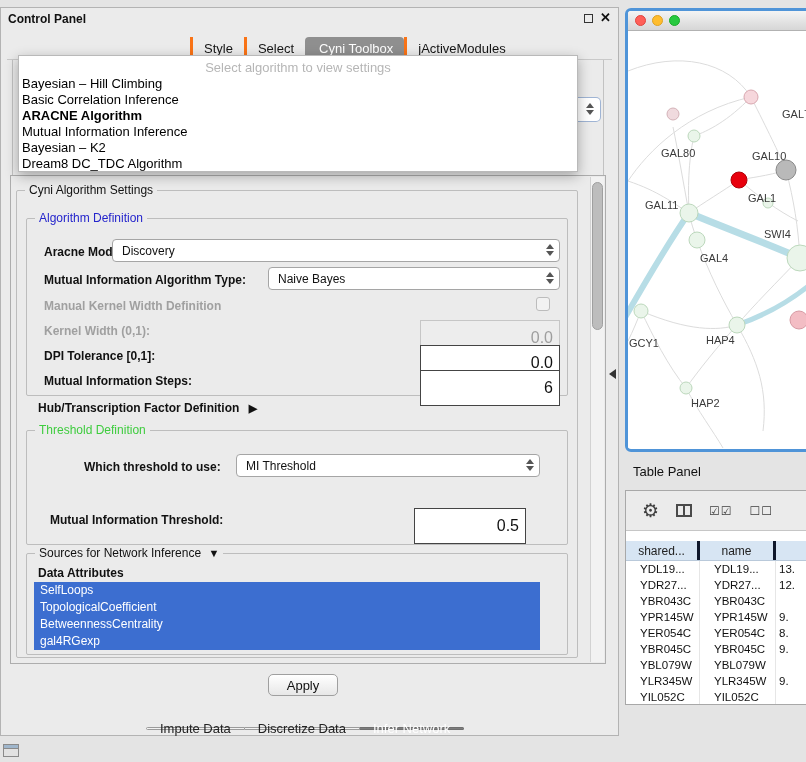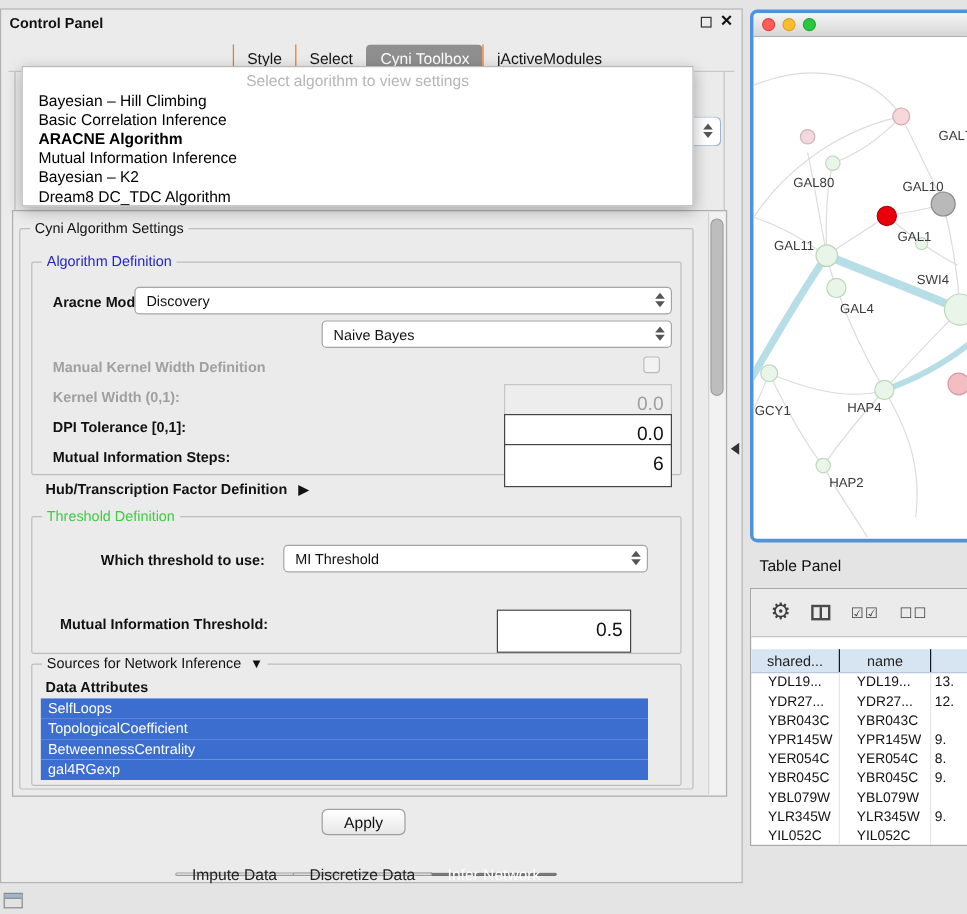--- a/index.html
+++ b/index.html
@@ -6,30 +6,30 @@
   body { font-family:"Liberation Sans", sans-serif; }
   #screen { position:relative; width:806px; height:762px; background:#e4e4e4; overflow:hidden; font-family:"Liberation Sans",sans-serif; }
 
   
   .cp { position:absolute; left:0; top:7px; width:619px; height:729px; background:#ebebeb; border:1px solid #b3b3b3; }
   .cp-title { position:absolute; left:7px; top:4px; font-size:12px; font-weight:bold; color:#111; }
   .float-btn { position:absolute; left:583px; top:6px; width:9px; height:9px; border:1.5px solid #333; background:transparent; cursor:pointer; }
   .close-btn { position:absolute; left:599px; top:2px; font-size:13px; font-weight:bold; color:#111; cursor:pointer; }
 
   .tabbar { position:absolute; left:0; right:0; top:28px; height:23px; display:flex; justify-content:center; }
-  .tab { display:flex; align-items:center; gap:5px; padding:0 11px; font-size:13px; color:#151515; border-left:1px solid #f97316; height:22px; margin-top:1px; cursor:pointer; white-space:nowrap; }
+  .tab { display:flex; align-items:center; gap:5px; padding:0 11px; font-size:13px; color:#151515; border-left:3px solid #f97316; height:22px; margin-top:1px; cursor:pointer; white-space:nowrap; }
   .tab:first-child { border-left:none;margin-top:33px; }
   .tab.active { background:#8f8f8f; color:#fff; border-radius:4px; border-left-color:transparent; }
   .tabline { position:absolute; left:6px; right:6px; top:51px; height:1px; background:#c9c9c9; }
   .frag-line { position:absolute; width:1px; background:#c2c2c2; }
 
   
   .popup { position:absolute; left:18px; top:55px; width:560px; height:117px; background:#fff; border:1px solid #b9b9b9; box-shadow:0 4px 12px rgba(0,0,0,0.30); z-index:60; }
   .popup-ph { height:20px; text-align:center; color:#b6b6b6; font-size:13px; padding-top:4px; }
-  .popup-item { height:16px; line-height:16px; font-size:13px; color:#000; padding-left:13px; white-space:nowrap; cursor:pointer; }
+  .popup-item { height:16px; line-height:16px; font-size:13px; color:#000; padding-left:3px; white-space:nowrap; cursor:pointer; }
   .popup-item.sel { font-weight:bold; }
   .combo-frag { position:absolute; left:578px; top:97px; width:23px; height:25px; background:#fff; border:1px solid #9fb4d4; border-left:none; border-radius:0 5px 5px 0; z-index:10; }
 
   
   .pane { position:absolute; left:9px; top:167px; width:596px; height:489px; border:1px solid #adadad; background:#ebebeb; overflow:hidden; }
   .vsb { position:absolute; right:1px; top:1px; bottom:1px; width:14px; background:#f2f2f2; border-left:1px solid #d2d2d2; }
   .vsb-thumb { position:absolute; left:1px; right:1px; top:5px; height:148px; background:#bdbdbd; border:1px solid #9f9f9f; border-radius:7px; }
 
   .grp { position:absolute; border:1px solid #bdbdbd; border-radius:2px; }
   .legend { position:absolute; top:-8px; left:8px; background:#ebebeb; padding:0 4px; font-size:12px; line-height:15px; color:#111; white-space:nowrap; }
@@ -71,21 +71,21 @@
 
   
   .tp-title { position:absolute; left:633px; top:464px; font-size:13px; color:#111; }
   .tablewin { position:absolute; left:625px; top:490px; width:190px; height:215px; background:#fff; border:1px solid #a8a8a8; overflow:hidden; }
   .t-toolbar { height:40px; background:#ebebeb; border-bottom:1px solid #c6c6c6; display:flex; align-items:center; gap:17px; padding-left:16px; }
   .gear { font-size:19px; color:#3e3e3e; cursor:pointer; line-height:1; }
   .colicon { position:relative; width:16px; height:13px; border:2px solid #4a4a4a; cursor:pointer; }
   .colicon::before { content:""; position:absolute; left:5px; top:0; width:2px; height:9px; background:#4a4a4a; }
   .checks { font-size:12px; color:#3e3e3e; letter-spacing:1px; cursor:pointer; }
   .t-headrow { display:flex; height:20px; background:#d7e5f3; border-bottom:1px solid #b9c9da; font-size:12px; color:#222; margin-top:10px; }
-  .th { display:flex; align-items:center; justify-content:center; border-right:1px solid #0f172a; overflow:hidden; white-space:nowrap; cursor:pointer; }
+  .th { display:flex; align-items:center; justify-content:center; border-right:3px solid #0f172a; overflow:hidden; white-space:nowrap; cursor:pointer; }
   .t-row { display:flex; height:16px; font-size:11.5px; color:#111; align-items:center; }
   .td { border-right:1px solid #e6e6e6; height:100%; display:flex; align-items:center; padding-left:14px; overflow:hidden; white-space:nowrap; cursor:default; }
   .c1 { width:74px; } .c2 { width:76px; } .c3 { flex:1; padding-left:3px; }
 
   .mini { position:absolute; left:3px; top:744px; width:16px; height:13px; border:1px solid #8a8a8a; background:#e2e2e2; cursor:pointer; }
   .mini::before { content:""; display:block; height:3px; background:#9fb6cc; border-bottom:1px solid #8a8a8a; }
 </style>
 </head>
 <body>
 
@@ -136,20 +136,21 @@
 
       <div class="lbl" style="left:33px; top:69px;">Aracne Mode:</div>
       <div class="combo" style="left:101px; top:63px; width:448px;">
         <span>Discovery</span>
         <span class="arrows">
             <span class="arr-up"></span>
             <span class="arr-dn"></span>
           </span>
       </div>
 
+      <div class="lbl" style="left:33px; top:97px;">Mutual Information Algorithm Type:</div>
       <div class="combo" style="left:257px; top:91px; width:292px;">
         <span>Naive Bayes</span>
         <span class="arrows">
             <span class="arr-up"></span>
             <span class="arr-dn"></span>
           </span>
       </div>
 
       <div class="lbl dis" style="left:33px; top:123px;">Manual Kernel Width Definition</div>
       <div class="cb" style="left:525px; top:121px;"></div>

